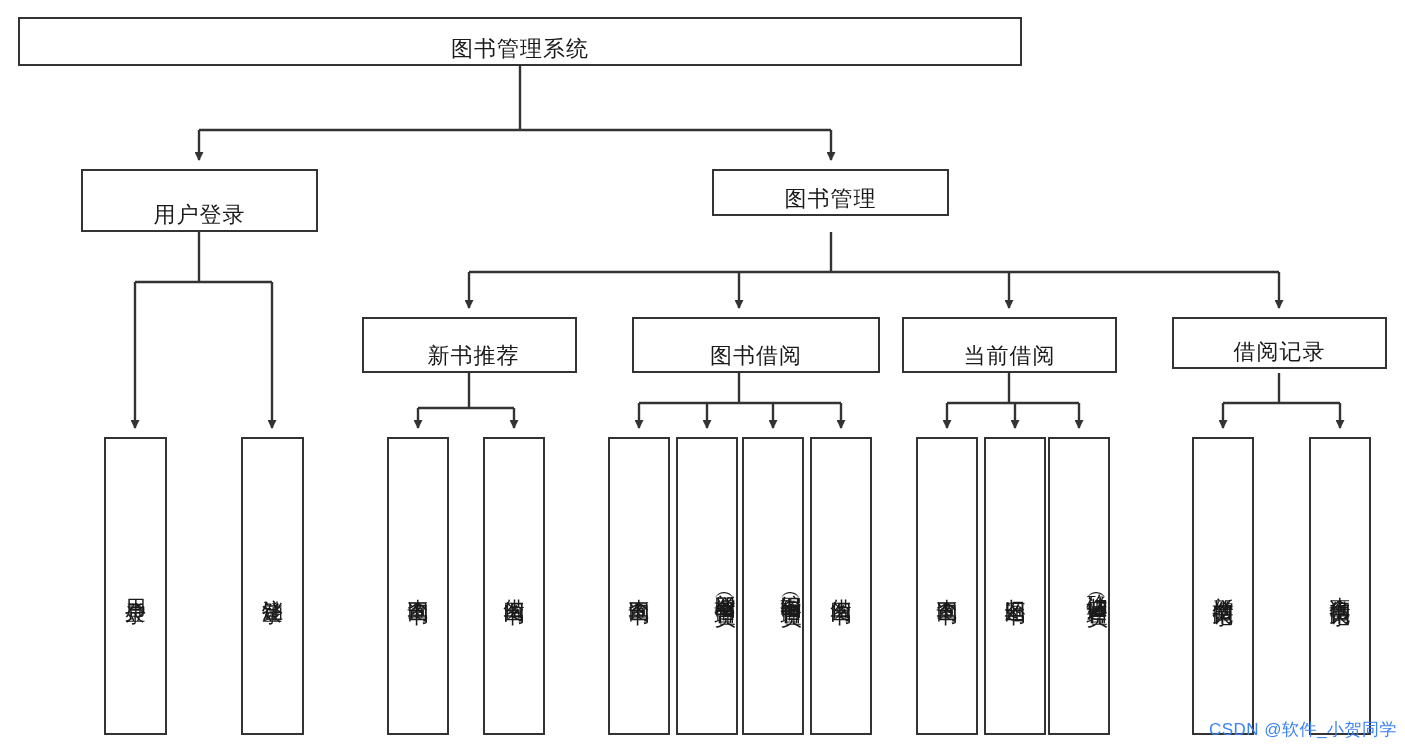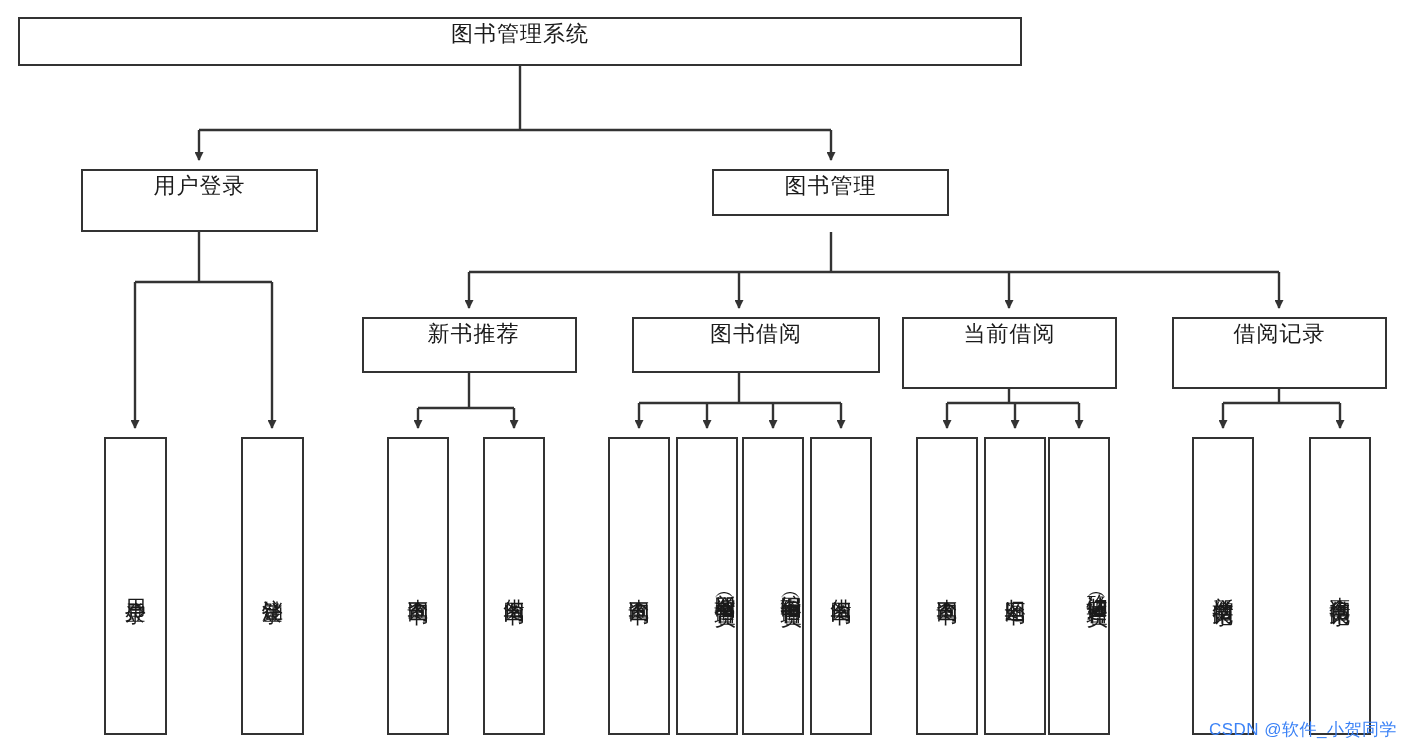--- a/index.html
+++ b/index.html
@@ -24,21 +24,21 @@
     top: 0; left: 0;
     width: 1405px;
     height: 747px;
   }
   .node {
     position: absolute;
     box-sizing: border-box;
     background: #ffffff;
     border: 2px solid #333333;
     display: flex;
-    align-items: flex-start;
+    align-items: flex-end;
     justify-content: center;
     color: #1a1a1a;
   }
   .node.horizontal {
     font-size: 22px;
     letter-spacing: 1px;
   }
   .node.vertical {
     writing-mode: vertical-rl;
     text-orientation: upright;
@@ -133,24 +133,24 @@
   <div class="node horizontal" style="left:712px; top:169px; width:237px; height:47px;">
     <span class="node-label">图书管理</span>
   </div>
 
   <div class="node horizontal" style="left:362px; top:317px; width:215px; height:56px;padding-left:8px;">
     <span class="node-label">新书推荐</span>
   </div>
   <div class="node horizontal" style="left:632px; top:317px; width:248px; height:56px;">
     <span class="node-label">图书借阅</span>
   </div>
-  <div class="node horizontal" style="left:902px; top:317px; width:215px; height:72px;">
+  <div class="node horizontal" style="left:902px; top:317px; width:215px; height:56px;">
     <span class="node-label">当前借阅</span>
   </div>
-  <div class="node horizontal" style="left:1172px; top:317px; width:215px; height:72px;">
+  <div class="node horizontal" style="left:1172px; top:317px; width:215px; height:52px;">
     <span class="node-label">借阅记录</span>
   </div>
 
   <div class="node vertical centered" style="left:104px; top:437px; width:63px; height:298px;">
     <span class="node-label">用户登录</span>
   </div>
   <div class="node vertical centered" style="left:241px; top:437px; width:63px; height:298px;">
     <span class="node-label">注销登录</span>
   </div>
 

